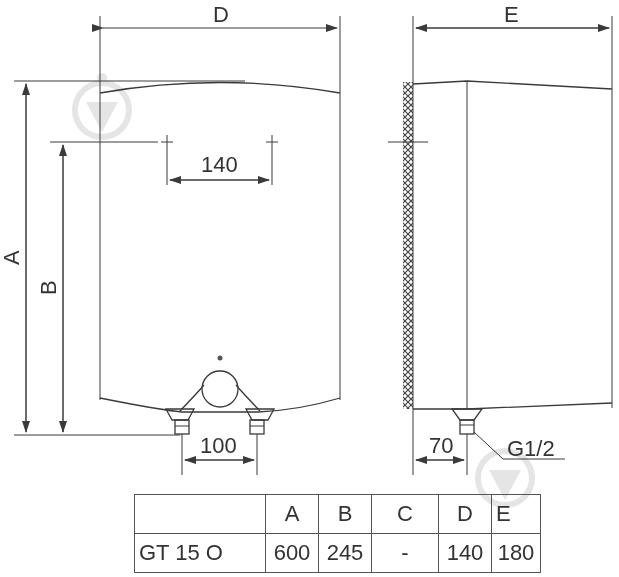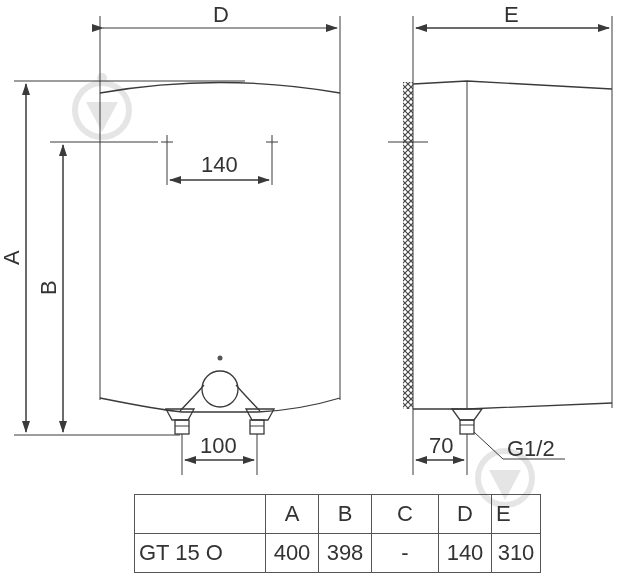--- a/index.html
+++ b/index.html
@@ -106,20 +106,20 @@
       <tr>
     <td class="first"></td>
     <td style="width:44px">A</td>
     <td style="width:44px">B</td>
     <td style="width:58px">C</td>
     <td style="width:44px">D</td>
     <td style="width:40px;text-align:left">E</td>
   </tr>
   <tr>
     <td class="first">GT 15 O</td>
-    <td>400</td>
-    <td>398</td>
+    <td>600</td>
+    <td>245</td>
     <td>-</td>
     <td>140</td>
-    <td>310</td>
+    <td>180</td>
   </tr>
 </tbody>
   </table>
 
 </body></html>

